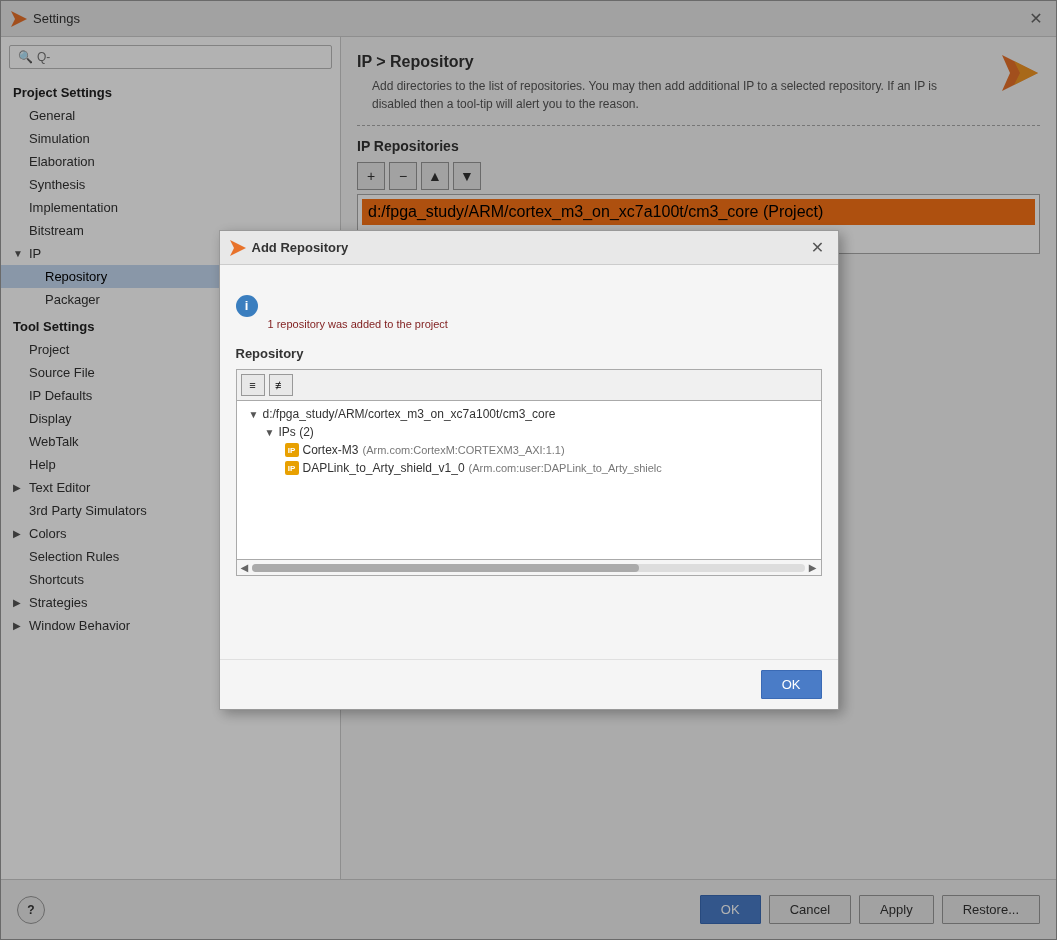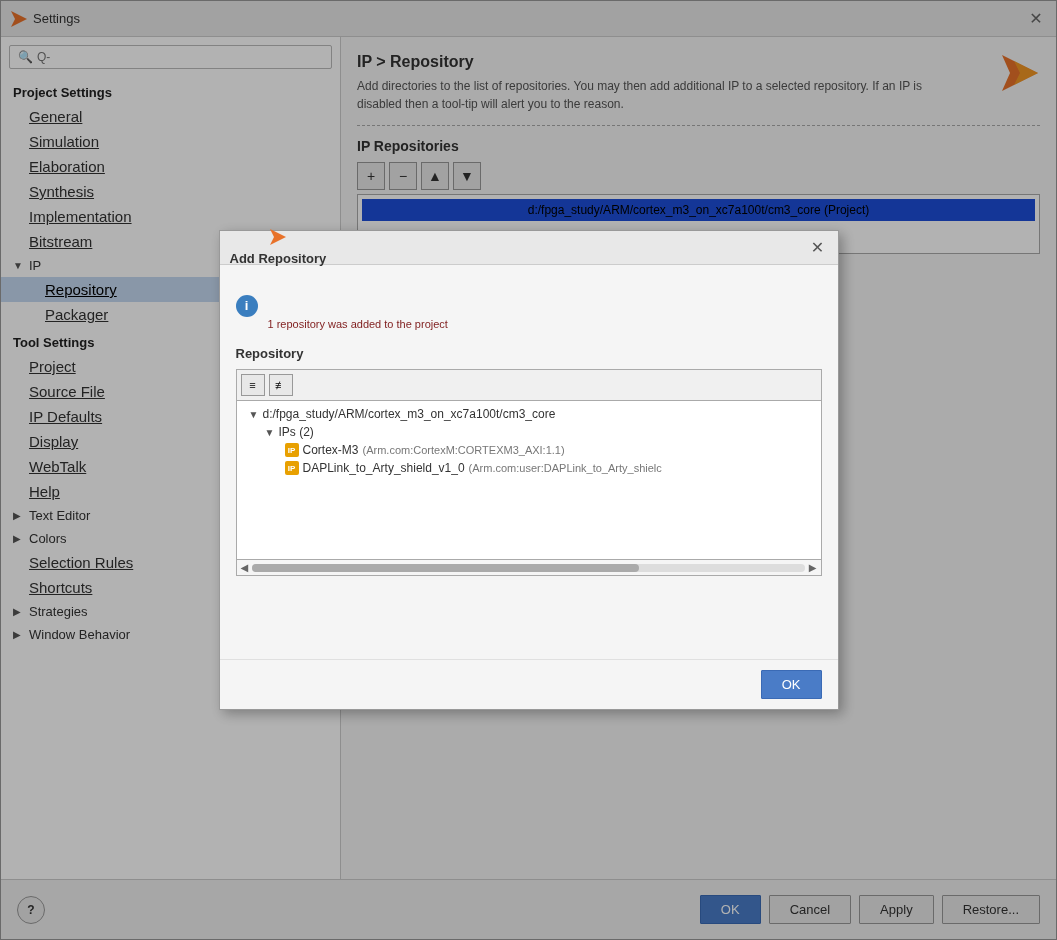--- a/index.html
+++ b/index.html
@@ -103,22 +103,21 @@
       font-weight: bold;
       font-size: 13px;
       color: #222;
       padding: 8px 12px 4px 12px;
     }
 
     .sidebar-item {
       padding: 4px 12px 4px 28px;
       cursor: pointer;
       color: #333;
-      font-size: 15px;
-      text-decoration: underline;
+      font-size: 13px;
     }
 
     .sidebar-item.active {
       background: #c5d9f1;
       color: #000;
     }
 
     .sidebar-item.sub {
       padding-left: 44px;
     }
@@ -167,20 +166,21 @@
       font-weight: bold;
       color: #333;
       margin-bottom: 6px;
     }
 
     .panel-subtitle {
       font-size: 12px;
       color: #555;
       max-width: 600px;
       line-height: 1.5;
+      margin-left: 15px;
     }
 
     .vivado-logo {
       width: 40px;
       height: 40px;
     }
 
     .divider {
       border: none;
       border-top: 1px dashed #aaa;
@@ -215,25 +215,24 @@
 
     .repo-list {
       border: 1px solid #aaa;
       background: #fff;
       min-height: 60px;
       padding: 4px;
     }
 
     .repo-list-item {
       padding: 4px 6px;
-      background: #1d4ed8;
-      font-size: 12px;
+      background: #f97316;
+      font-size: 16px;
       color: #000;
       cursor: pointer;
-      text-align: center;
     }
 
     
     .bottom-bar {
       height: 60px;
       background: #f0f0f0;
       border-top: 1px solid #ccc;
       display: flex;
       align-items: center;
       justify-content: space-between;
@@ -305,21 +304,20 @@
       display: flex;
       align-items: center;
       justify-content: space-between;
       padding: 0 10px;
     }
 
     .modal-title-left {
       display: flex;
       align-items: center;
       gap: 6px;
-      flex-direction: column;
     }
 
     .modal-title-text {
       font-size: 13px;
       font-weight: bold;
       color: #333;
     }
 
     .modal-close {
       cursor: pointer;
@@ -539,20 +537,21 @@
       <div class="sidebar-item">IP Defaults</div>
       <div class="sidebar-item">Display</div>
       <div class="sidebar-item">WebTalk</div>
       <div class="sidebar-item">Help</div>
 
       <div class="sidebar-group">
         <span class="chevron">▶</span>
         <span>Text Editor</span>
       </div>
 
+      <div class="sidebar-item">3rd Party Simulators</div>
 
       <div class="sidebar-group">
         <span class="chevron">▶</span>
         <span>Colors</span>
       </div>
 
       <div class="sidebar-item">Selection Rules</div>
       <div class="sidebar-item">Shortcuts</div>
 
       <div class="sidebar-group">

